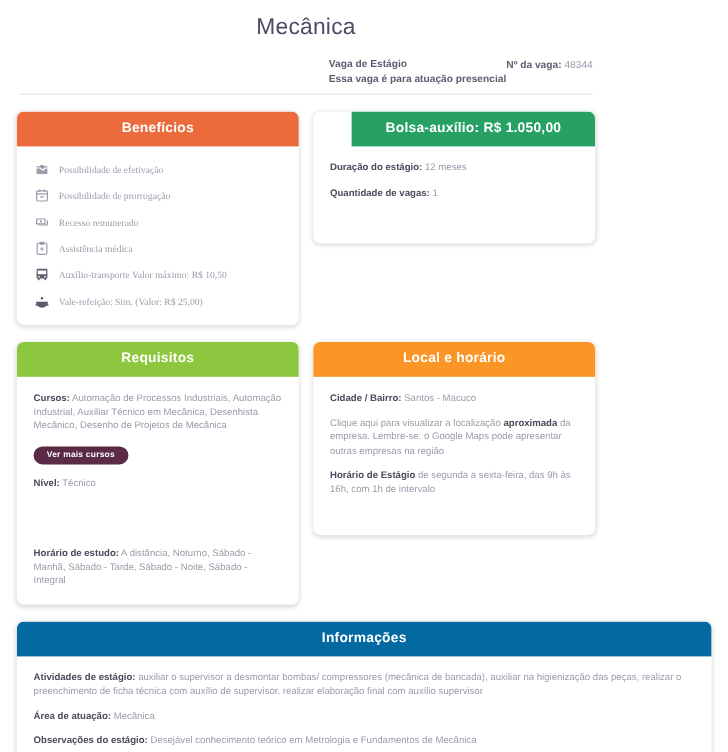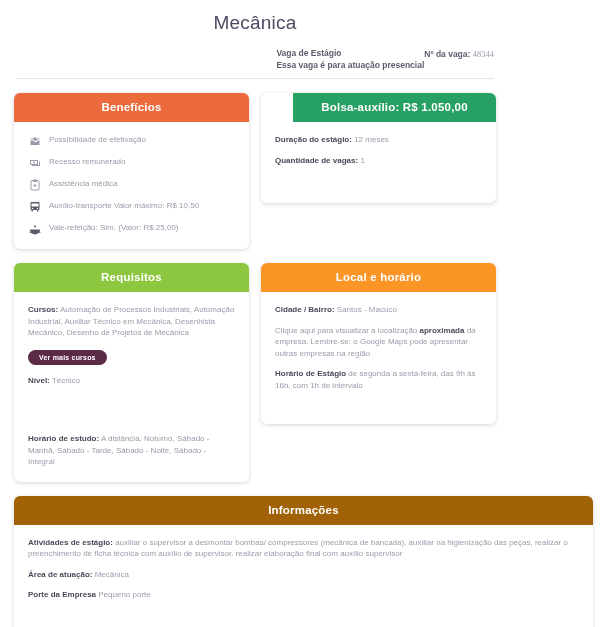--- a/index.html
+++ b/index.html
@@ -23,21 +23,21 @@
     padding-top:12px;
     margin:0;
   }
   .subhead{
     display:flex;justify-content:flex-end;align-items:flex-start;
     padding:0 16px;
     margin-top:14px;
   }
   .subhead-left{font-size:8.5px;line-height:11.5px;color:#5c5c6e;font-weight:bold;}
   .subhead-right{font-size:8.5px;color:#5c5c6e;font-weight:bold;padding-top:1px;}
-  .subhead-right .val{font-weight:400;color:#9b9bab;font-family:Liberation Serif, serif;}
+  .subhead-right .val{font-weight:400;color:#9b9bab;}
   .rule{height:1px;background:#e4e4e4;margin:7px 16px 0 16px;}
 
   
   .row{display:flex;gap:12px;padding:0 14px;margin-top:14px;align-items:flex-start;}
   .card{
     background:#ffffff;
     border-radius:6px;
     box-shadow:0 1px 4px rgba(0,0,0,.17);
     overflow:hidden;
     flex:1 1 0;
@@ -52,25 +52,25 @@
     letter-spacing:.2px;
     padding:8px 6px 9px 6px;
   }
   .card-body{padding:12px 14px 14px 14px;font-size:8px;}
 
   
   .h-orange{background:#ec6b3c;}
   .h-green{background:#27a063;margin-left:32px;}
   .h-lime{background:#8dc63f;}
   .h-amber{background:#fa9526;}
-  .h-gray{background:#a16207;}
+  .h-gray{background:#0369a1;}
 
   
   .ben-list{list-style:none;margin:0;padding:0;}
-  .ben-item{display:flex;align-items:flex-start;gap:8px;margin-bottom:9px;}
+  .ben-item{display:flex;align-items:flex-end;gap:8px;margin-bottom:9px;font-family:Liberation Serif, serif;}
   .ben-item:last-child{margin-bottom:0;}
   .ben-ico{width:13px;height:13px;flex:none;display:flex;align-items:center;justify-content:center;}
   .ben-ico svg{display:block;}
   .ben-txt{font-size:8px;color:#9b9bab;line-height:11px;}
 
   
   .field{margin-bottom:9px;font-size:8px;line-height:11.5px;color:#9b9bab;}
   .field:last-child{margin-bottom:0;margin-top:47px;}
   .field b{color:#4a4a5a;font-weight:bold;}
   .field .em{color:#4a4a5a;font-weight:bold;}
@@ -121,20 +121,30 @@
 
           <li class="ben-item">
             <span class="ben-ico">
               <svg width="12" height="12" viewBox="0 0 24 24" fill="#9b9bab">
                 <path d="M3 7h5l2-2h4l2 2h5v2h-4.2l-2.3 2.3a2 2 0 0 1-2.8 0L9.4 9H3V7zm0 4h5.6l1.9 1.9a4 4 0 0 0 5.7 0L18.1 11H21v9H3v-9z"></path>
               </svg>
             </span>
             <span class="ben-txt">Possibilidade de efetivação</span>
           </li>
 
+          <li class="ben-item">
+            <span class="ben-ico">
+              <svg width="12" height="12" viewBox="0 0 24 24" fill="none" stroke="#9b9bab" stroke-width="2">
+                <rect x="3" y="4" width="18" height="17" rx="2"></rect>
+                <path d="M3 9h18M8 2v4M16 2v4"></path>
+                <path d="M9 14h6" stroke-width="2"></path>
+              </svg>
+            </span>
+            <span class="ben-txt">Possibilidade de prorrogação</span>
+          </li>
 
           <li class="ben-item">
             <span class="ben-ico">
               <svg width="12" height="12" viewBox="0 0 24 24" fill="#9b9bab">
                 <path d="M2 6h16v10H2V6zm2 2v6h12V8H4zm6 1.2a1.8 1.8 0 1 1 0 3.6 1.8 1.8 0 0 1 0-3.6z"></path>
                 <path d="M20 9h2v9H6v-2h14V9z"></path>
               </svg>
             </span>
             <span class="ben-txt">Recesso remunerado</span>
           </li>
@@ -236,20 +246,23 @@
       <div class="card-head h-gray">Informações</div>
       <div class="card-body">
 
         <div class="field">
           <b>Atividades de estágio:</b><span> auxiliar o supervisor a desmontar bombas/ compressores (mecânica de bancada), auxiliar na higienização das peças, realizar o preenchimento de ficha técnica com auxílio de supervisor. realizar elaboração final com auxílio supervisor</span>
         </div>
         <div class="field">
           <b>Área de atuação:</b><span> Mecânica</span>
         </div>
         <div class="field">
+          <b>Observações do estágio:</b><span> Desejável conhecimento teórico em Metrologia e Fundamentos de Mecânica</span>
+        </div>
+        <div class="field">
           <b>Porte da Empresa</b><span> Pequeno porte</span>
         </div>
         <div class="field">
           <b>Ramo da Empresa</b><span> Distribuição e prestação de serviços de equipamentos industrial</span>
         </div>
 
       </div>
     </div>
   </div>
 

